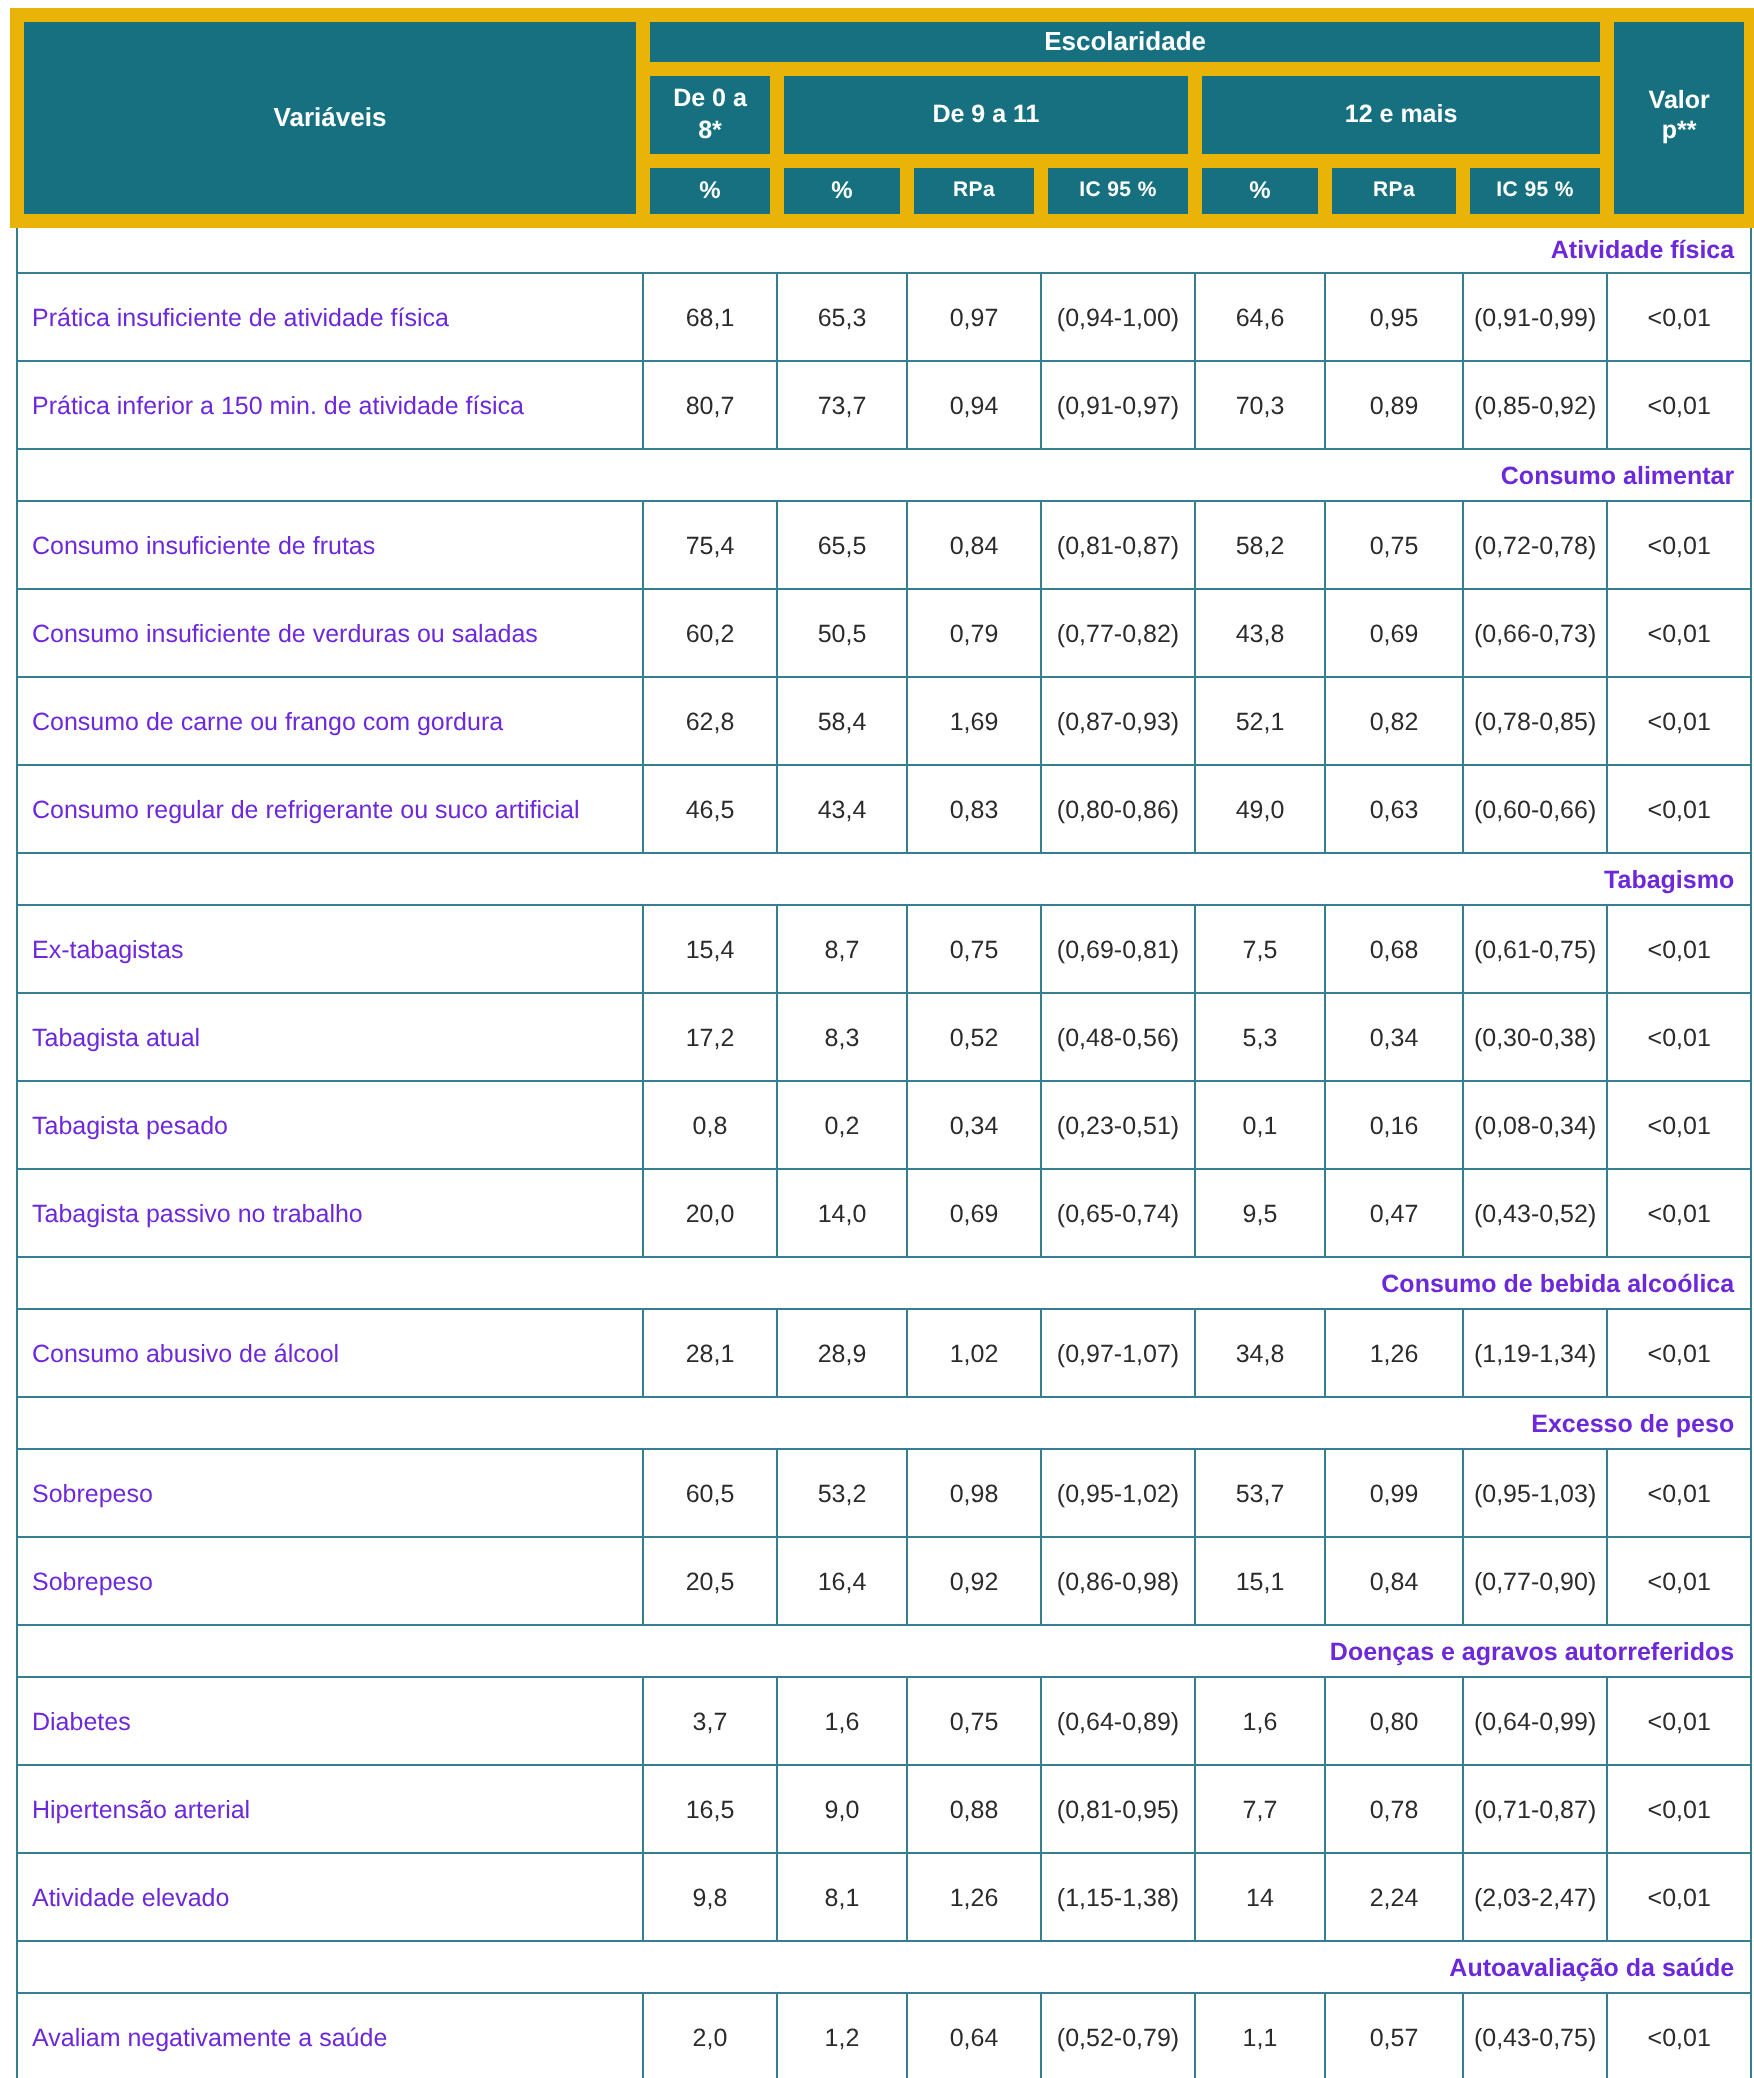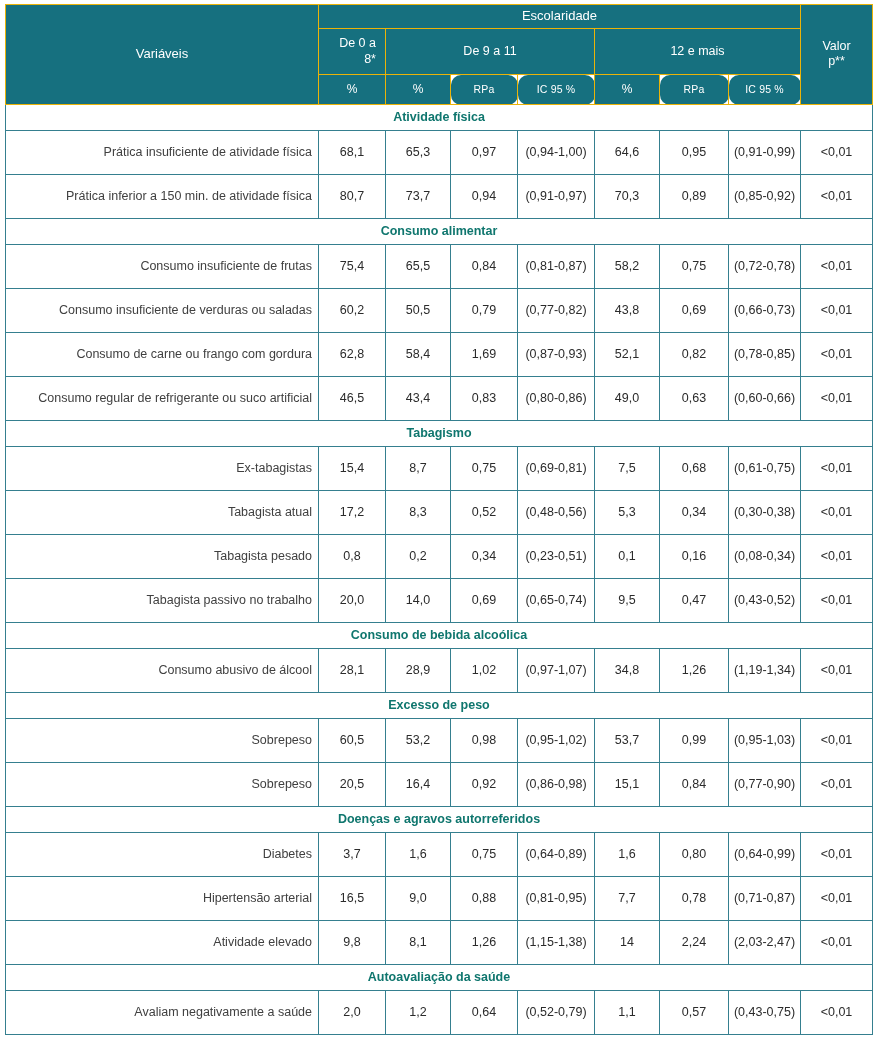--- a/index.html
+++ b/index.html
@@ -14,61 +14,61 @@
   table {
     border-collapse: collapse;
     table-layout: fixed;
     width: 867px;
   }
 
   
   thead th {
     background: var(--header-bg, #16707F);
     color: #ffffff;
-    font-weight: normal;
+    font-weight: bold;
     text-align: center;
     vertical-align: middle;
-    border: 1px solid #eab308;
+    border: 7px solid #eab308;
     padding: 2px 3px;
     line-height: 1.25;
   }
   thead tr.row-top    { height: 24px; }
   thead tr.row-groups { height: 46px; }
   thead tr.row-sub    { height: 30px; }
 
   .th-vars         { font-size: 13px; }
   .th-escolaridade { font-size: 13px; }
   .th-group        { font-size: 12.5px; }
   .th-group-narrow span,
   .th-valorp span  { display: inline-block; }
-  .th-group-narrow span { max-width: 48px; text-align: right; }
+  .th-group-narrow span { max-width: 48px; }
   .th-valorp span  { max-width: 44px; font-size: 12.5px; }
   .th-sub          { font-size: 12px; }
   .th-sub--small   { font-size: 10.5px; letter-spacing: 0.2px; border-radius: 10px; }
 
   
   tbody td {
     border: 1px solid var(--grid-border, #357F8F);
     background: #ffffff;
     vertical-align: middle;
     line-height: 1.3;
   }
   tr.section-row td {
     height: 26px;
     padding: 2px 8px;
     font-size: 12.5px;
     font-weight: bold;
-    color: #0f766e;
-    text-align: center;
+    color: #6d28d9;
+    text-align: right;
   }
   tr.data-row td { height: 44px; font-size: 12.5px; }
   td.var-label {
-    text-align: right;
+    text-align: left;
     padding: 2px 6px 2px 7px;
-    color: #404040;
+    color: #6d28d9;
     margin-left: 40px;
   }
   td.val {
     text-align: center;
     padding: 2px 4px;
     color: #2b2b2b;
   }
 </style>
 </head>
 <body>

